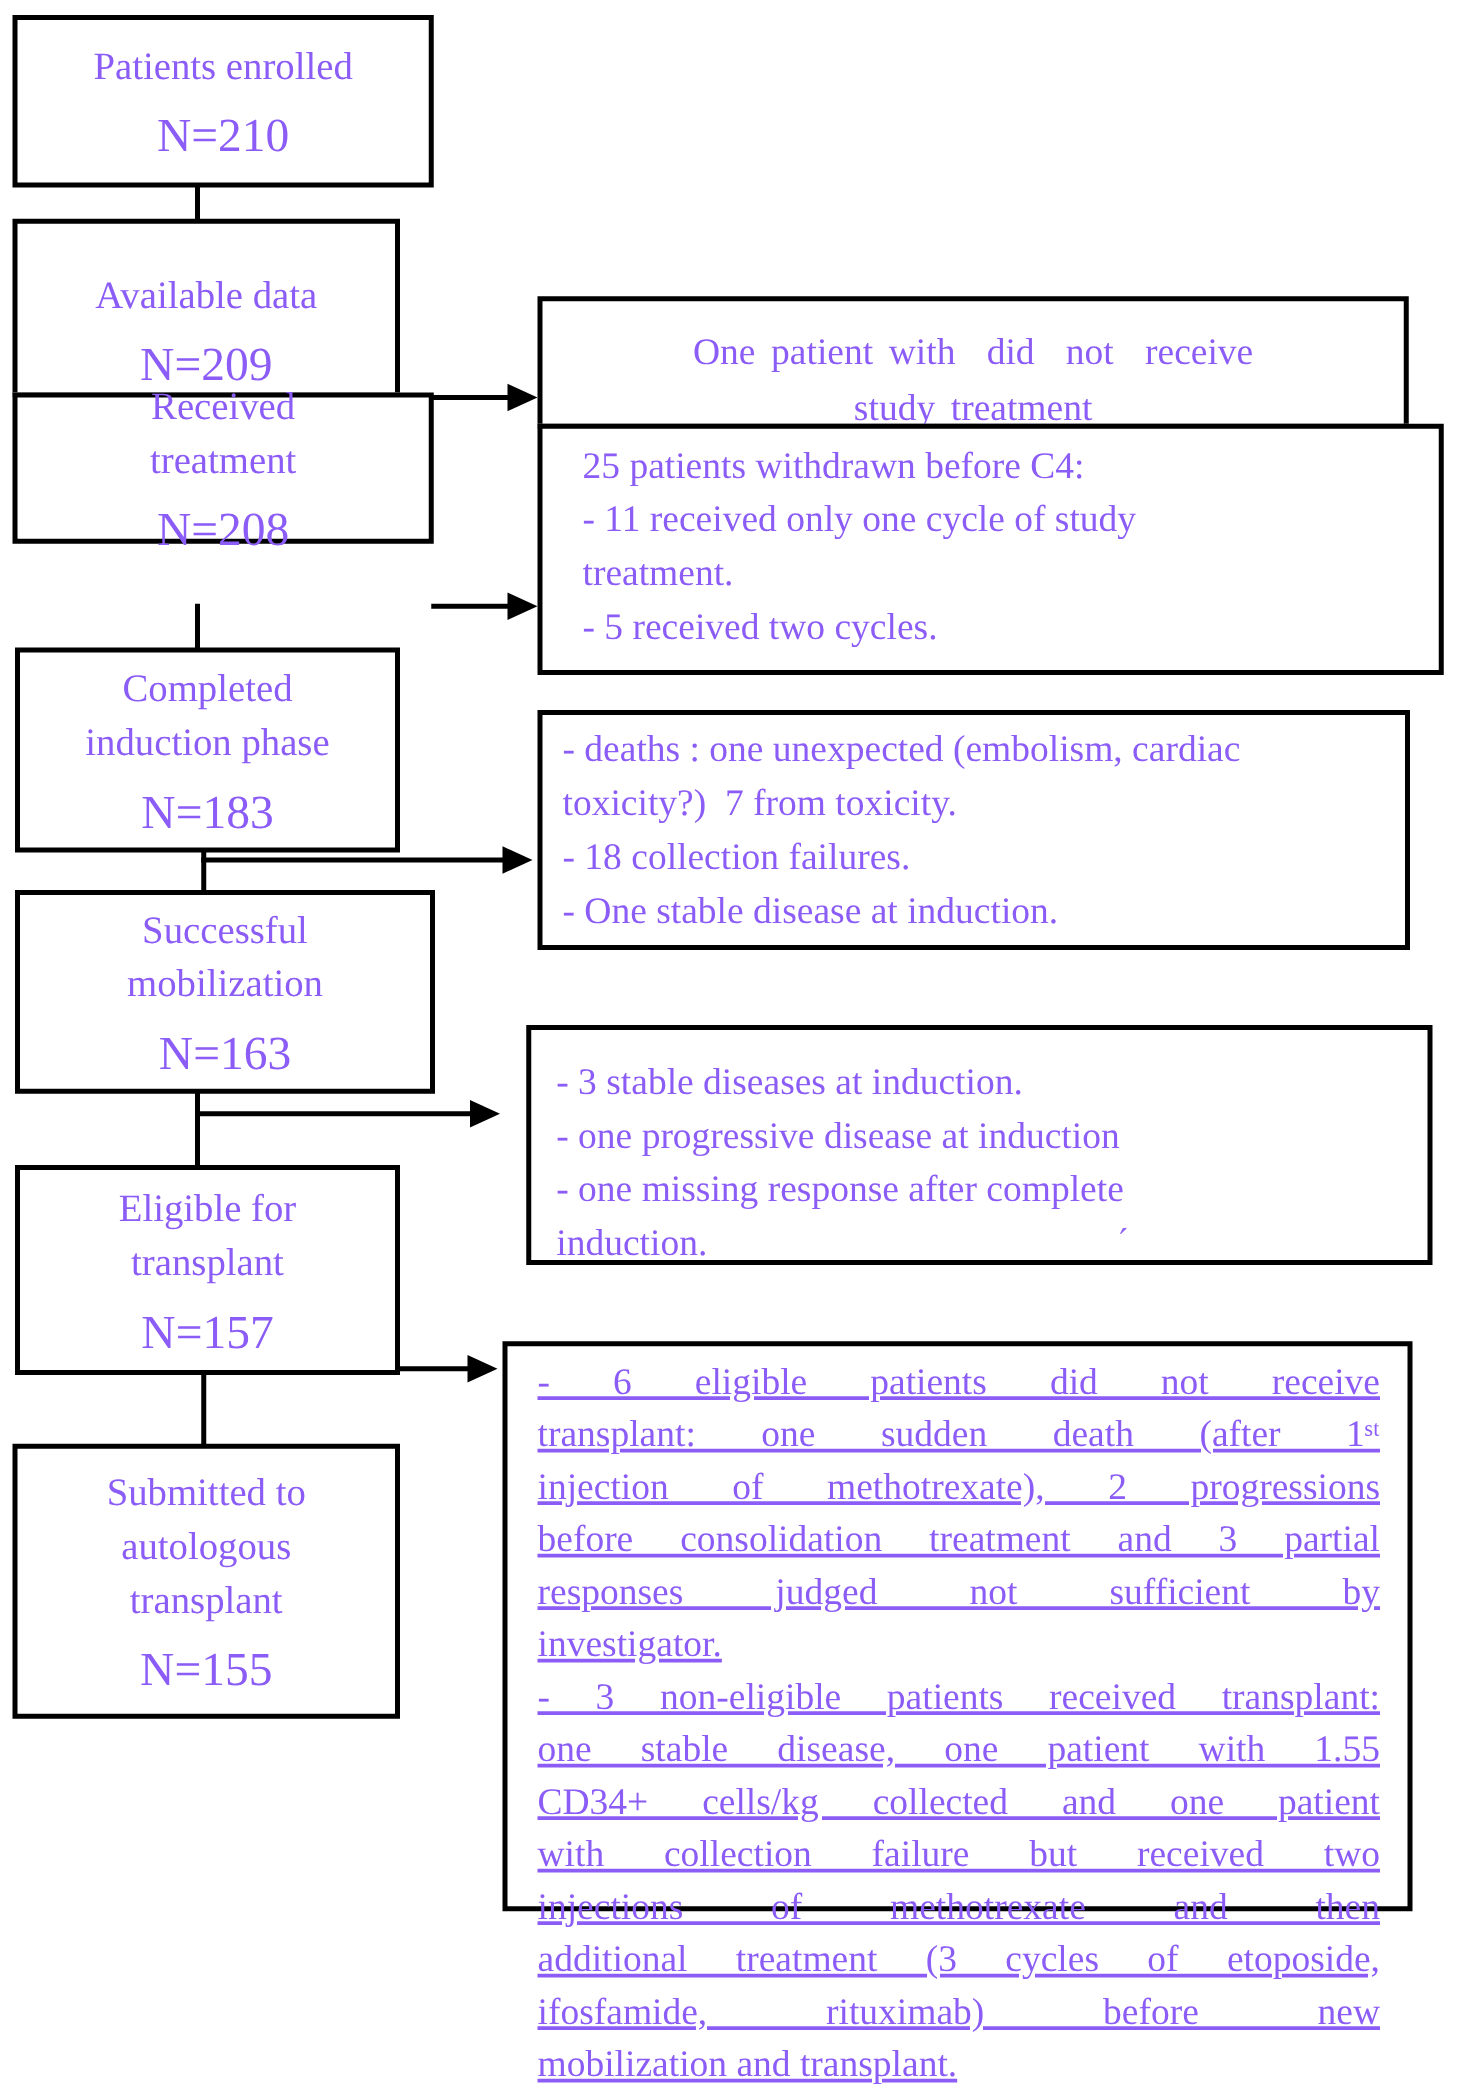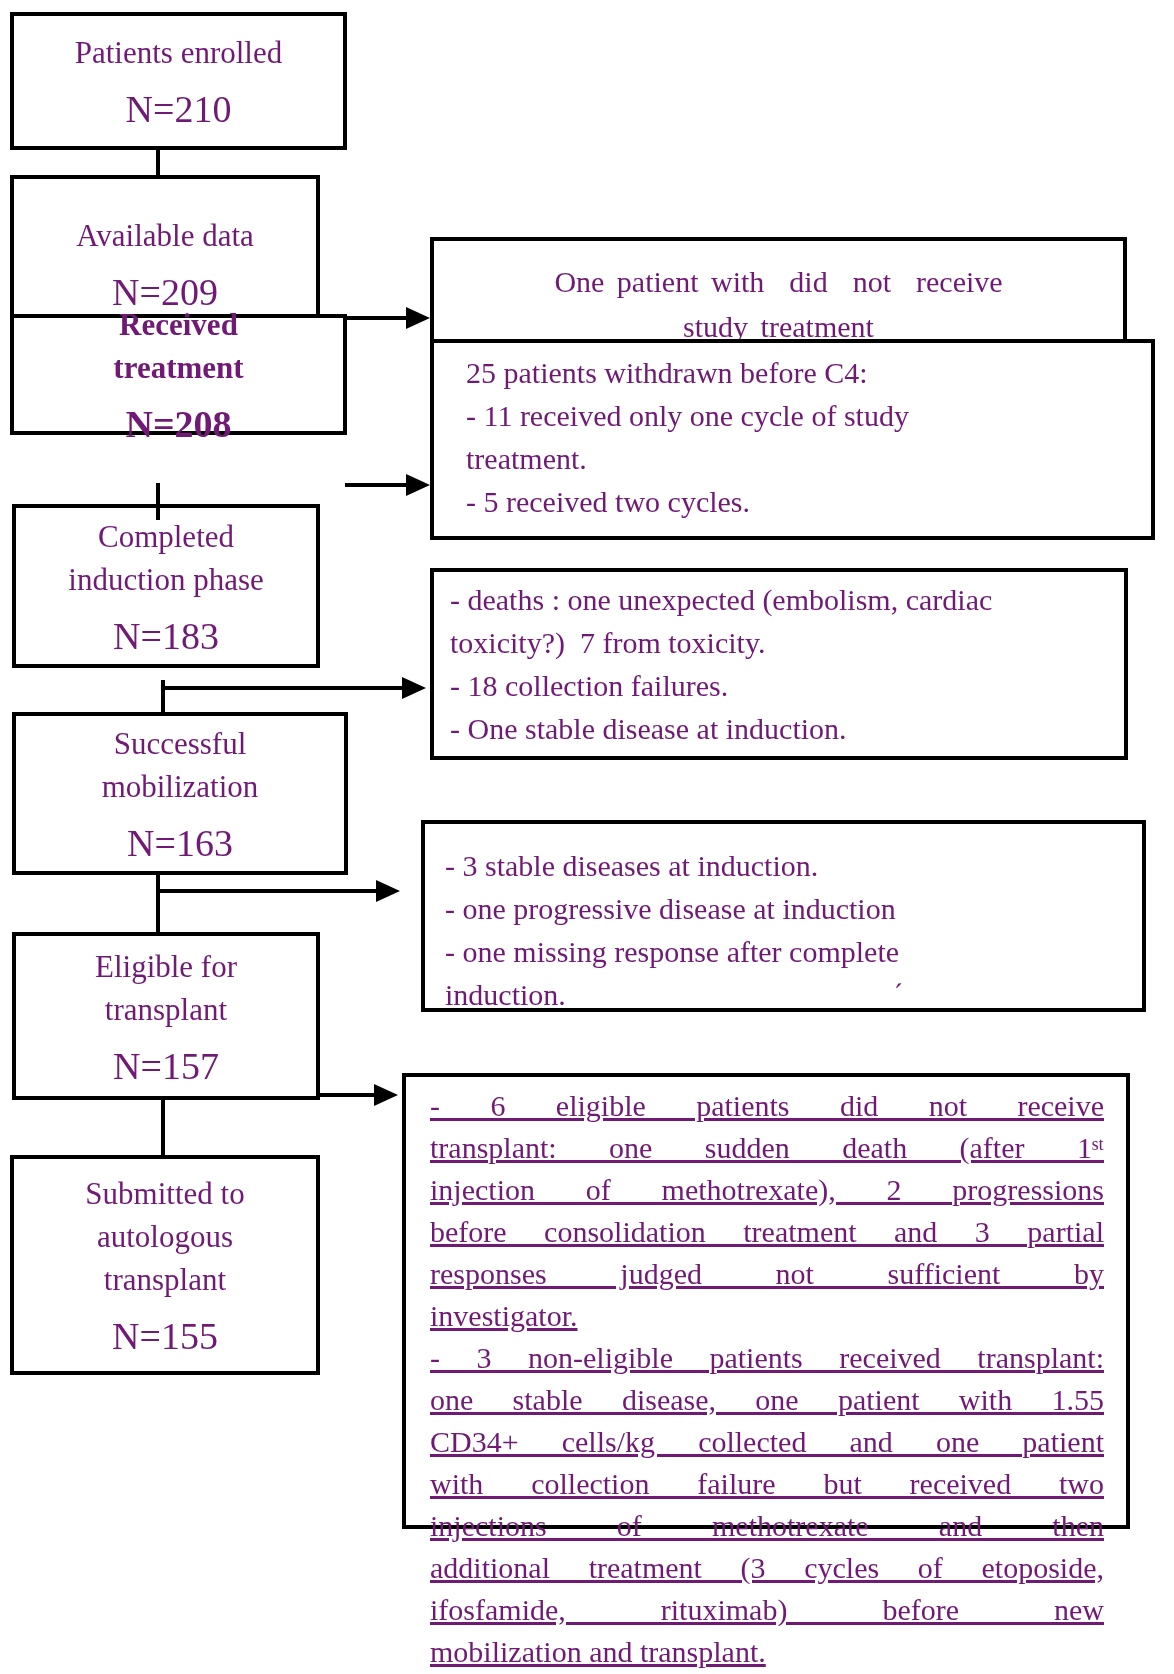--- a/index.html
+++ b/index.html
@@ -1,37 +1,37 @@
 <!DOCTYPE html>
 <html><head>
 <meta charset="utf-8">
 <style>
   html,body{margin:0;padding:0;background:#ffffff;}
   #canvas{
     position:relative;
     width:1174px;height:1674px;
     background:#ffffff;
     font-family:"Liberation Serif","DejaVu Serif",serif;
-    color:#701a75;
+    color:#8b5cf6;
     overflow:hidden;
   }
   .box{
     position:absolute;
     border:4px solid #000;
     box-sizing:border-box;
     background:#fff;
   }
   
   .lbox{display:flex;flex-direction:column;align-items:center;justify-content:center;text-align:center;}
   .lbox .lbl{font-size:31px;line-height:43px;white-space:pre-wrap;}
   .lbox .cnt{font-size:38px;line-height:43px;margin-top:14px;}
   #L1{left:10px;top:12px;width:337px;height:138px;}
   #L2{left:10px;top:175px;width:310px;height:143px;justify-content:flex-end;}
-  #L3{left:10px;top:314px;width:337px;height:121px;font-weight:bold;}
-  #L4{left:12px;top:504px;width:308px;height:164px;}
+  #L3{left:10px;top:314px;width:337px;height:121px;}
+  #L4{left:12px;top:518px;width:308px;height:164px;}
   #L5{left:12px;top:712px;width:336px;height:163px;}
   #L6{left:12px;top:932px;width:308px;height:168px;}
   #L7{left:10px;top:1155px;width:310px;height:220px;}
   
   .rbox{font-size:30px;line-height:43px;white-space:pre-wrap;}
   #R1{left:430px;top:237px;width:697px;height:106px;text-align:center;padding-top:18px;word-spacing:5px;line-height:45px;}
   #R2{left:430px;top:339px;width:725px;height:201px;padding:8px 14px 0 32px;}
   #R3{left:430px;top:568px;width:698px;height:192px;padding:6px 10px 0 16px;}
   #R4{left:421px;top:820px;width:725px;height:192px;padding:20px 14px 0 20px;}
   #R5{left:402px;top:1073px;width:728px;height:456px;padding:8px 22px 0 24px;text-decoration:underline;}

